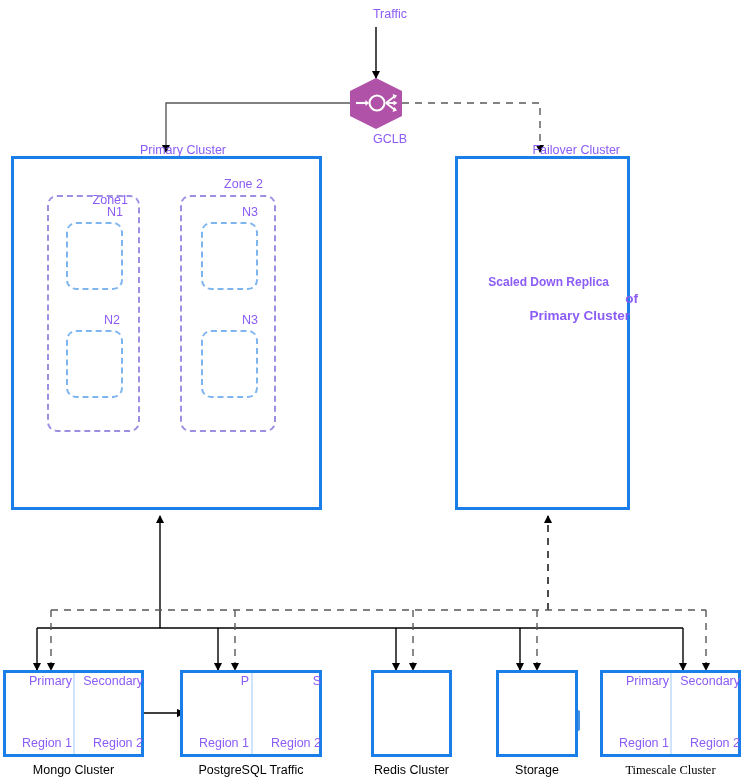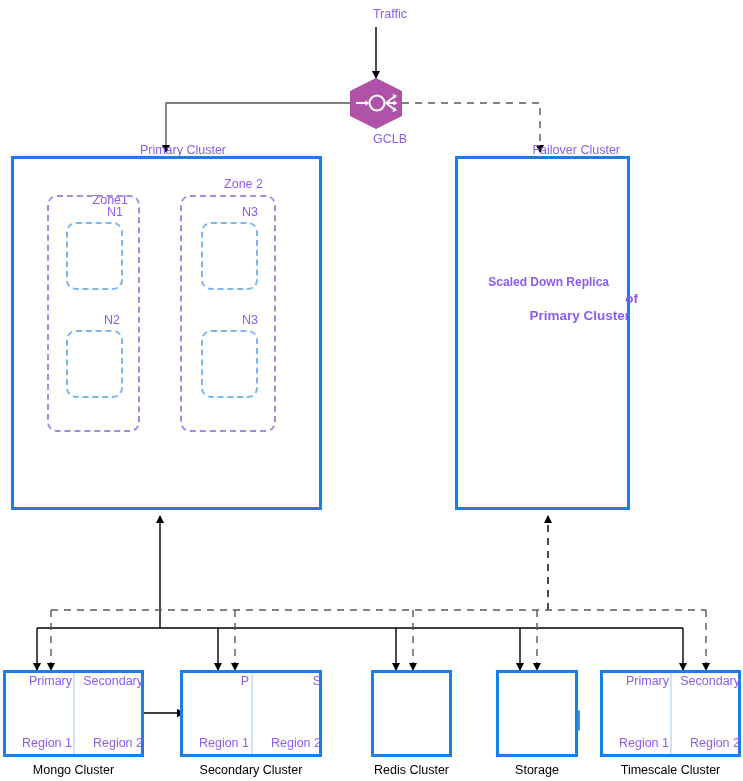--- a/index.html
+++ b/index.html
@@ -298,30 +298,30 @@
   <div class="lbl" style="left:73px;top:736px;width:70px;">Region 2</div>
   <div class="caption" style="left:3px;top:763px;width:141px;">Mongo Cluster</div>
 
   <div class="dbbox" style="left:180px;top:670px;width:142px;height:87px;">
     <div class="dbsplit" style="left:68px;"></div>
   </div>
   <div class="lbl" style="left:183px;top:674px;width:66px;">P</div>
   <div class="lbl" style="left:251px;top:674px;width:70px;">S</div>
   <div class="lbl" style="left:183px;top:736px;width:66px;">Region 1</div>
   <div class="lbl" style="left:251px;top:736px;width:70px;">Region 2</div>
-  <div class="caption" style="left:180px;top:763px;width:142px;">Secondary Cluster</div>
+  <div class="caption" style="left:180px;top:763px;width:142px;">PostgreSQL Traffic</div>
 
   <div class="dbbox" style="left:371px;top:670px;width:81px;height:87px;"></div>
   <div class="caption" style="left:351px;top:763px;width:121px;">Redis Cluster</div>
 
   <div class="dbbox" style="left:496px;top:670px;width:82px;height:87px;"></div>
   <div class="caption" style="left:487px;top:763px;width:100px;text-align:center;">Storage</div>
 
   <div class="dbbox" style="left:600px;top:670px;width:141px;height:87px;">
     <div class="dbsplit" style="left:67px;"></div>
   </div>
   <div class="lbl" style="left:603px;top:674px;width:66px;">Primary</div>
   <div class="lbl" style="left:670px;top:674px;width:70px;">Secondary</div>
   <div class="lbl" style="left:603px;top:736px;width:66px;">Region 1</div>
   <div class="lbl" style="left:670px;top:736px;width:70px;">Region 2</div>
-  <div class="caption" style="left:600px;top:763px;width:141px;">Timescale Cluster</div>
+  <div class="caption" style="left:600px;top:763px;width:141px;font-family:Liberation Serif, serif;">Timescale Cluster</div>
 
 </div>
 
 </body></html>

